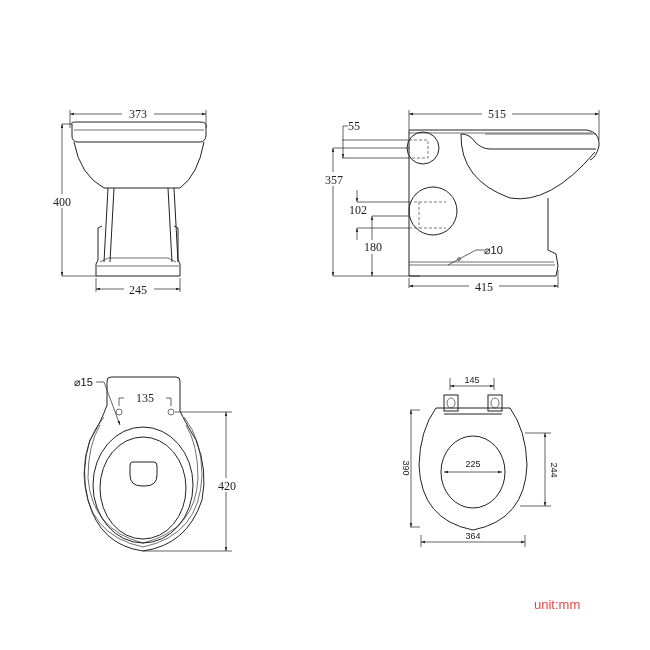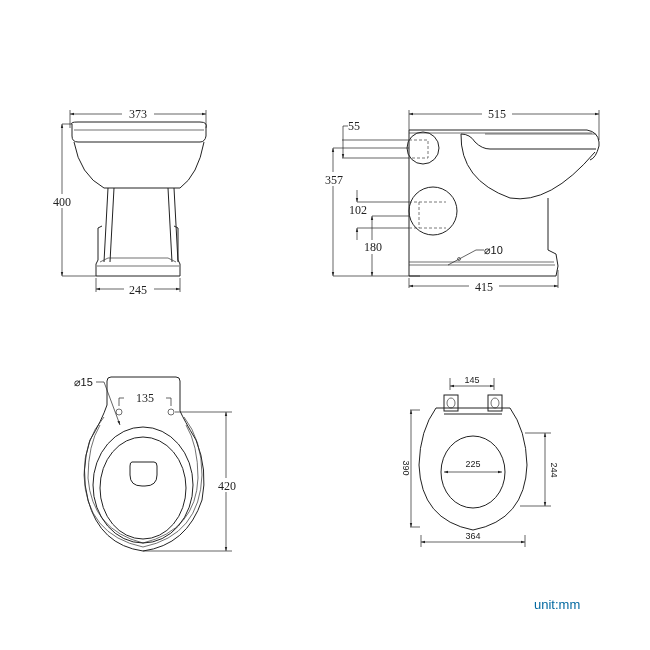--- a/index.html
+++ b/index.html
@@ -5,21 +5,21 @@
   html, body { margin:0; padding:0; background:#ffffff; }
   body { width:650px; height:650px; overflow:hidden; position:relative; font-family:"Liberation Serif", serif; }
   svg { position:absolute; left:0; top:0; }
   .ln { fill:none; stroke:#222; stroke-width:1; }
   .thin { fill:none; stroke:#333; stroke-width:0.7; }
   .dash { fill:none; stroke:#555; stroke-width:0.8; stroke-dasharray:3 2; }
   .dim { fill:none; stroke:#222; stroke-width:0.7; }
   .lbl { font-family:"Liberation Serif", serif; font-size:12px; fill:#222; }
   .lbls { font-family:"Liberation Sans", sans-serif; font-size:9px; fill:#222; }
   .bold { font-family:"Liberation Sans", sans-serif; font-size:11px; fill:#111; }
-  .unit { position:absolute; left:534px; top:597px; font-family:"Liberation Sans", sans-serif; font-size:13px; color:#0369a1; }
+  .unit { position:absolute; left:534px; top:597px; font-family:"Liberation Sans", sans-serif; font-size:13px; color:#ef4444; }
 </style>
 </head>
 <body>
 
 <svg width="650" height="650" viewBox="0 0 650 650">
   <defs>
     <marker id="arr" viewBox="0 0 10 10" refX="10" refY="5" markerWidth="6" markerHeight="6" orient="auto-start-reverse">
       <path d="M0,2 L10,5 L0,8 z" fill="#222"></path>
     </marker>
   </defs>

